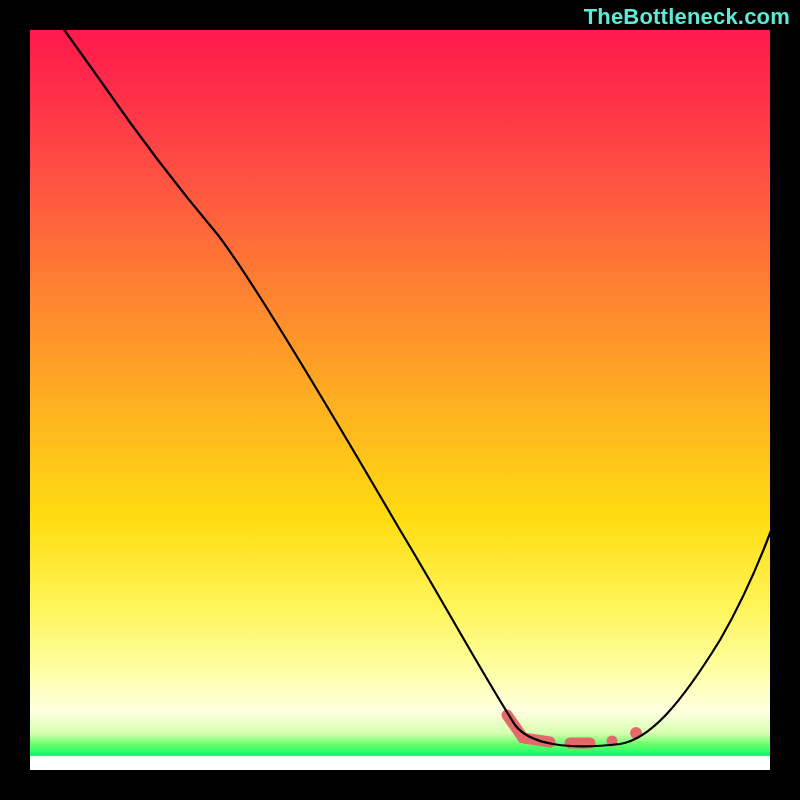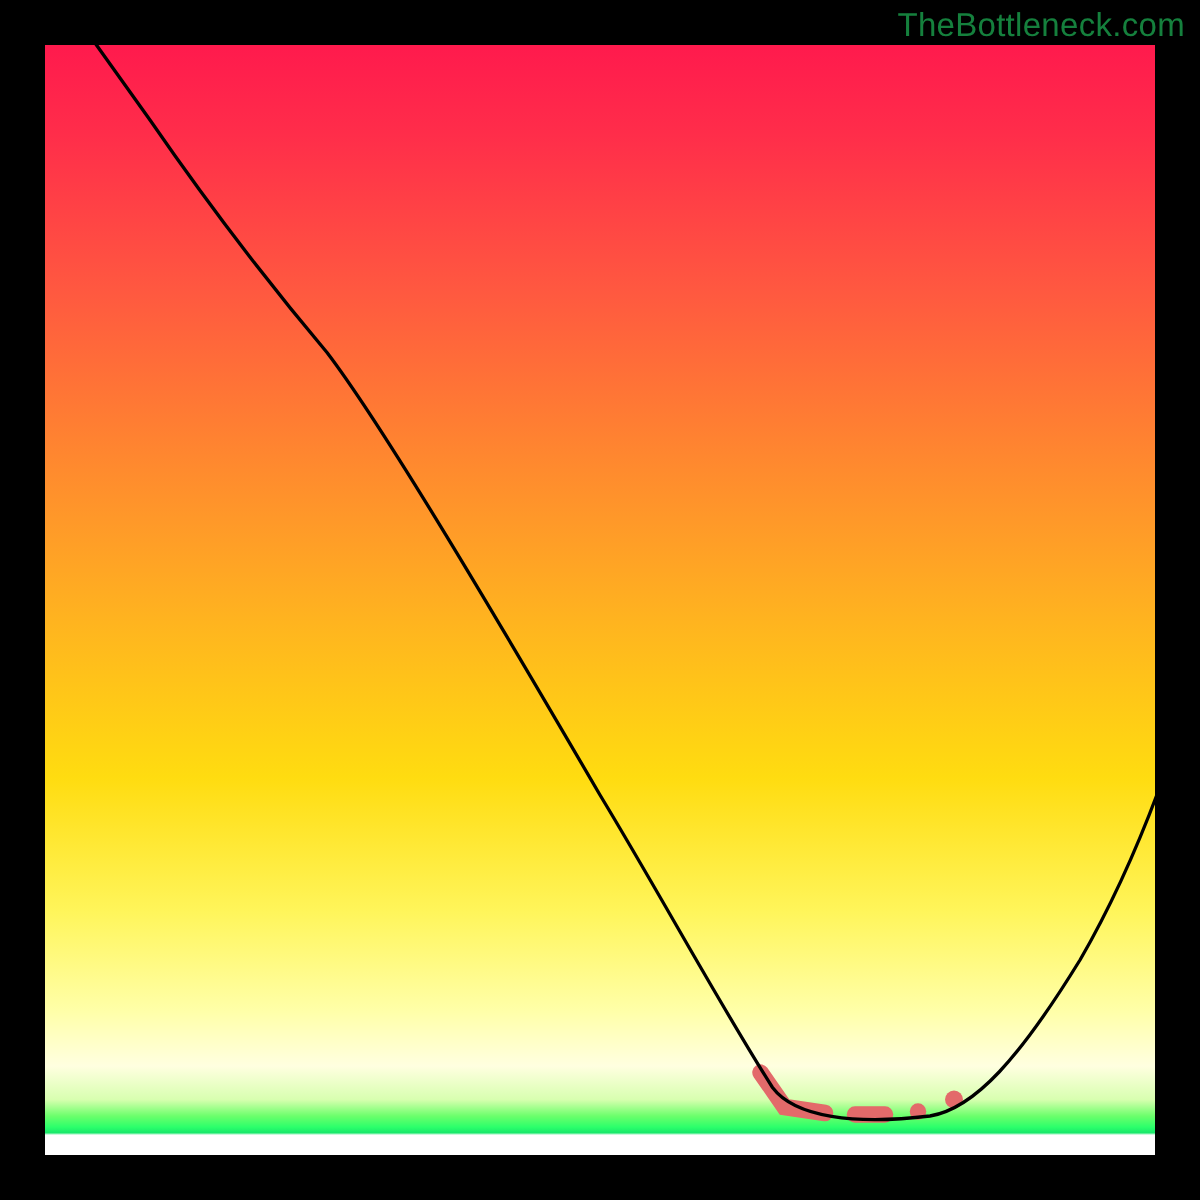--- a/index.html
+++ b/index.html
@@ -41,22 +41,22 @@
       #ffffff 98.2%,
       #ffffff 100%
     );
   }
   .watermark {
     position: absolute;
     top: 4px;
     right: 10px;
     font-family: Arial, Helvetica, sans-serif;
     font-size: 22px;
-    font-weight: 400;
-    color: #15803d;
+    font-weight: 700;
+    color: #5eead4;
     letter-spacing: 0.2px;
     user-select: none;
   }
   svg.curve {
     position: absolute;
     left: 0;
     top: 0;
     width: 740px;
     height: 740px;
     overflow: visible;

